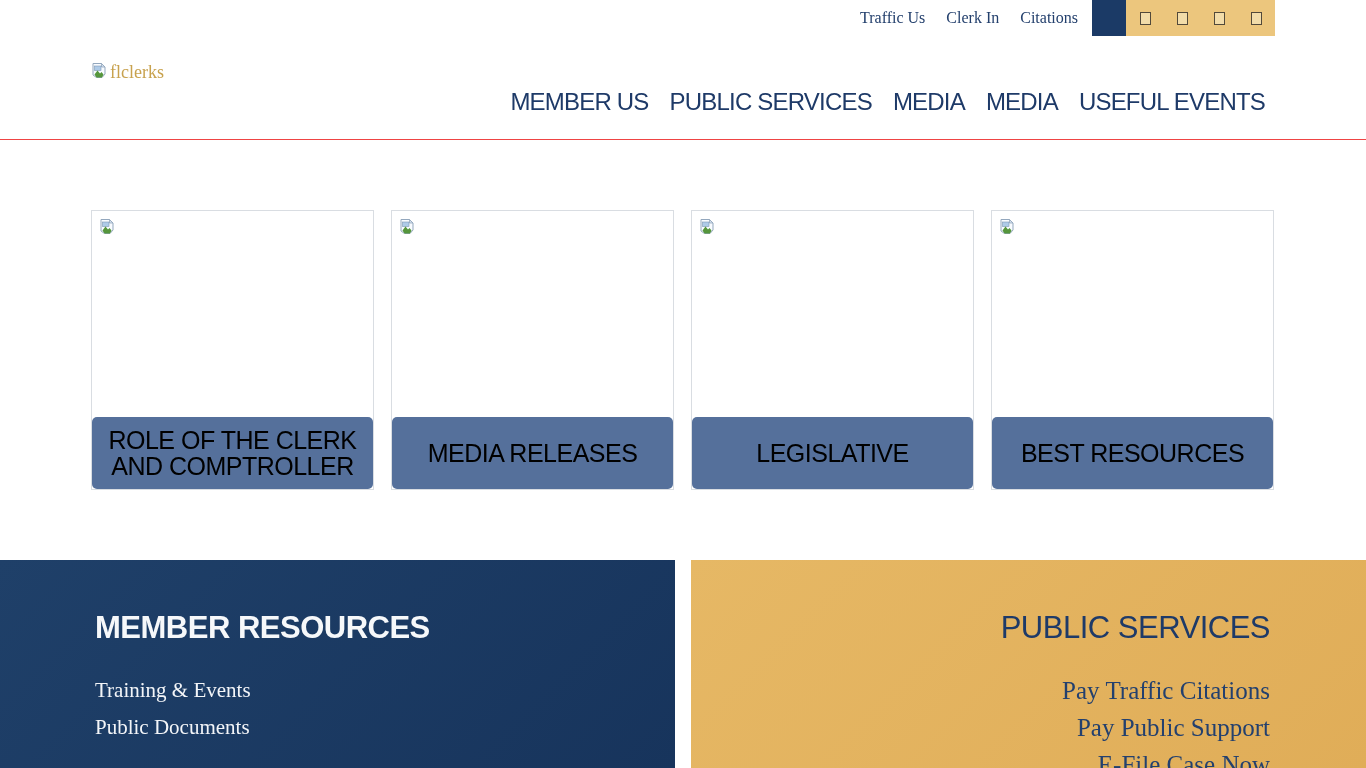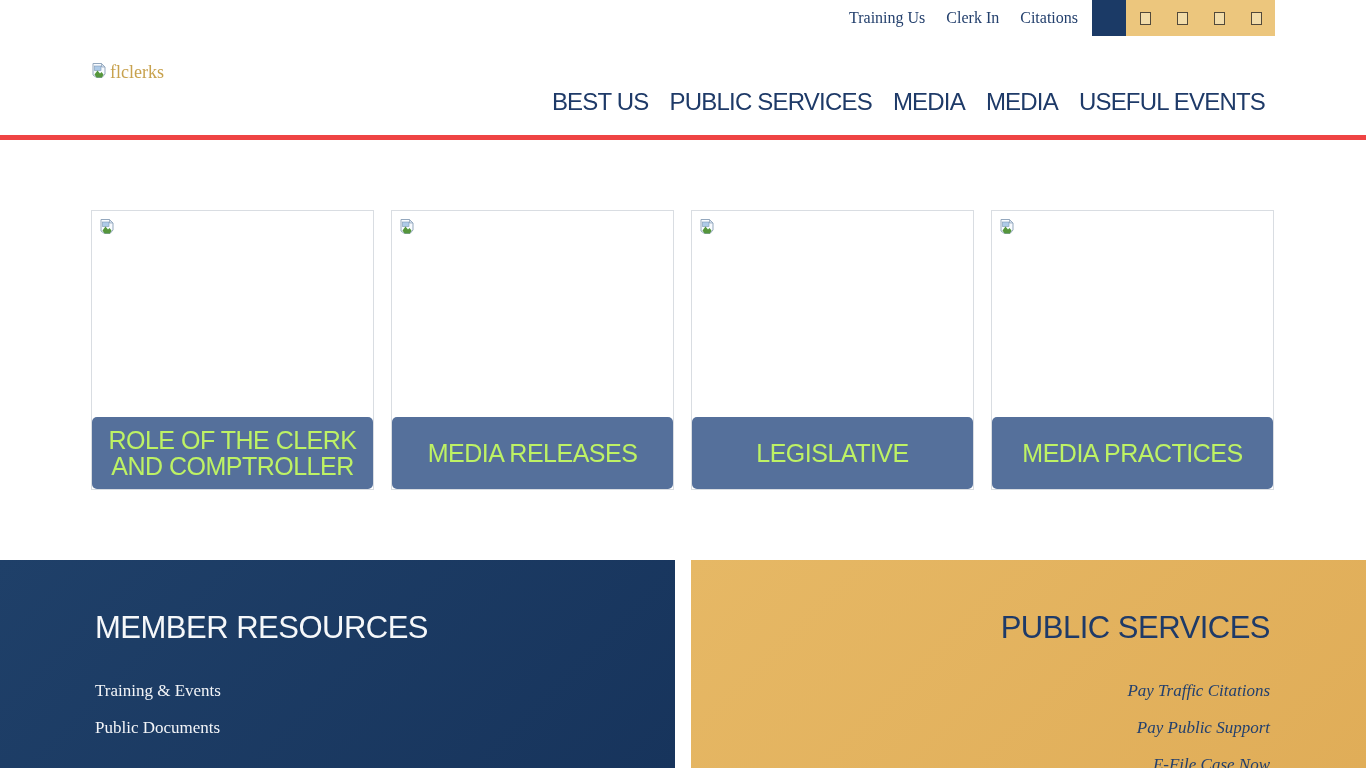--- a/index.html
+++ b/index.html
@@ -35,21 +35,21 @@
   .social-ph {
     width: 11px; height: 13px;
     border: 1px solid #52493a;
     background: #f2dca9;
     display: inline-block; cursor: pointer;
   }
 
   
   .siteheader {
     position: absolute; top: 36px; left: 0; width: 1366px; height: 104px;
-    background: #ffffff; border-bottom: 5px solid #ef4444; text-decoration: underline;
+    background: #ffffff; border-bottom: 1px solid #ef4444; text-decoration: underline;
   }
   .logo {
     position: absolute; left: 91px; top: 26px;
     display: flex; align-items: center; gap: 3px;
     text-decoration: none; cursor: pointer;
   }
   .logo-alt {
     font-family: "Liberation Serif", serif;
     font-size: 18px; color: #c8a24e;
   }
@@ -75,72 +75,71 @@
   }
   .card .broken { position: absolute; left: 7px; top: 7px; }
   .card-overlay {
     position: absolute; left: 0; right: 0; top: 206px;
     min-height: 72px;
     background: #55709b; border-radius: 5px;
     display: flex; align-items: center; justify-content: center;
     text-align: center;
     padding: 6px 0;
     font-size: 25px; line-height: 26px; letter-spacing: -0.5px;
-    color: #bef264;
+    color: #000000;
   }
 
   
   .panel-member {
     position: absolute; top: 560px; left: 0; width: 675px; height: 208px;
     background: linear-gradient(135deg, #1f4069 0%, #17345c 100%);
     color: #ffffff;
   }
   .panel-member h2 {
     position: absolute; left: 95px; top: 50px;
-    font-size: 31px; font-weight: normal; letter-spacing: -0.5px;
+    font-size: 31px; font-weight: bold; letter-spacing: -0.5px;
     color: #f6f8fa;
   }
   .panel-member .plinks {
     position: absolute; left: 95px; top: 112px;
     display: flex; flex-direction: column;
   }
   .panel-member .plinks a {
     font-family: "Liberation Serif", serif;
-    font-size: 17px; line-height: 37px;
+    font-size: 21px; line-height: 37px;
     color: #f3f5f8; text-decoration: none; cursor: pointer;
   }
 
   .panel-services {
     position: absolute; top: 560px; left: 691px; width: 675px; height: 208px;
     background: linear-gradient(135deg, #e6b865 0%, #e0ad58 100%);
     color: #1e3a68;
   }
   .panel-services h2 {
     position: absolute; right: 96px; top: 50px;
     font-size: 31px; font-weight: normal; letter-spacing: -0.5px;
     color: #1e3a68; text-align: right;
   }
   .panel-services .plinks {
     position: absolute; right: 96px; top: 112px;
     display: flex; flex-direction: column; align-items: flex-end;
   }
   .panel-services .plinks a {
     font-family: "Liberation Serif", serif;
-    font-size: 17px; line-height: 37px;
+    font-size: 25px; line-height: 37px;
     color: #23406e; text-decoration: none; cursor: pointer;
     text-align: center;
-    font-style: italic;
   }
 </style>
 </head>
 <body>
 
 <div class="topbar">
   <nav class="topbar-links">
-    <a href="#">Training Us</a>
+    <a href="#">Traffic Us</a>
     <a href="#">Clerk In</a>
     <a href="#">Citations</a>
   </nav>
   <div class="topbar-blue"></div>
   <div class="topbar-gold">
     <span class="social-ph"></span>
     <span class="social-ph"></span>
     <span class="social-ph"></span>
     <span class="social-ph"></span>
   </div>
@@ -152,21 +151,21 @@
       <svg width="16" height="17" viewBox="0 0 16 17">
         <path d="M2 1.5 H10.5 L14 5 V12 L11 15.5 H5.5 L2 13 Z" fill="#f8fbff" stroke="#93a7bd" stroke-width="1"></path>
         <path d="M10.5 1.5 L14 5 H10.5 Z" fill="#d4e0ee" stroke="#93a7bd" stroke-width="0.8"></path>
         <rect x="3.5" y="4" width="6.5" height="4.5" fill="#aecbe8" stroke="#7e98b4" stroke-width="0.6"></rect>
         <path d="M3.5 12.5 L6.5 8.5 L9 11.5 L10.5 10 L12.5 12.5 L11 15.5 H5.5 Z" fill="#55963c"></path>
       </svg>
     </span>
     <span class="logo-alt">flclerks</span>
   </a>
   <nav class="mainnav">
-    <a href="#">BEST US</a>
+    <a href="#">MEMBER US</a>
     <a href="#">PUBLIC SERVICES</a>
     <a href="#">MEDIA</a>
     <a href="#">MEDIA</a>
     <a href="#">USEFUL EVENTS</a>
   </nav>
 </header>
 
 <main class="cards">
   <div class="card">
     <span class="broken">
@@ -203,21 +202,21 @@
   </div>
   <div class="card">
     <span class="broken">
       <svg width="16" height="17" viewBox="0 0 16 17">
         <path d="M2 1.5 H10.5 L14 5 V12 L11 15.5 H5.5 L2 13 Z" fill="#f8fbff" stroke="#93a7bd" stroke-width="1"></path>
         <path d="M10.5 1.5 L14 5 H10.5 Z" fill="#d4e0ee" stroke="#93a7bd" stroke-width="0.8"></path>
         <rect x="3.5" y="4" width="6.5" height="4.5" fill="#aecbe8" stroke="#7e98b4" stroke-width="0.6"></rect>
         <path d="M3.5 12.5 L6.5 8.5 L9 11.5 L10.5 10 L12.5 12.5 L11 15.5 H5.5 Z" fill="#55963c"></path>
       </svg>
     </span>
-    <div class="card-overlay">MEDIA PRACTICES</div>
+    <div class="card-overlay">BEST RESOURCES</div>
   </div>
 </main>
 
 <section class="panel-member">
   <h2>MEMBER RESOURCES</h2>
   <div class="plinks">
     <a href="#">Training &amp; Events</a>
     <a href="#">Public Documents</a>
   </div>
 </section>

